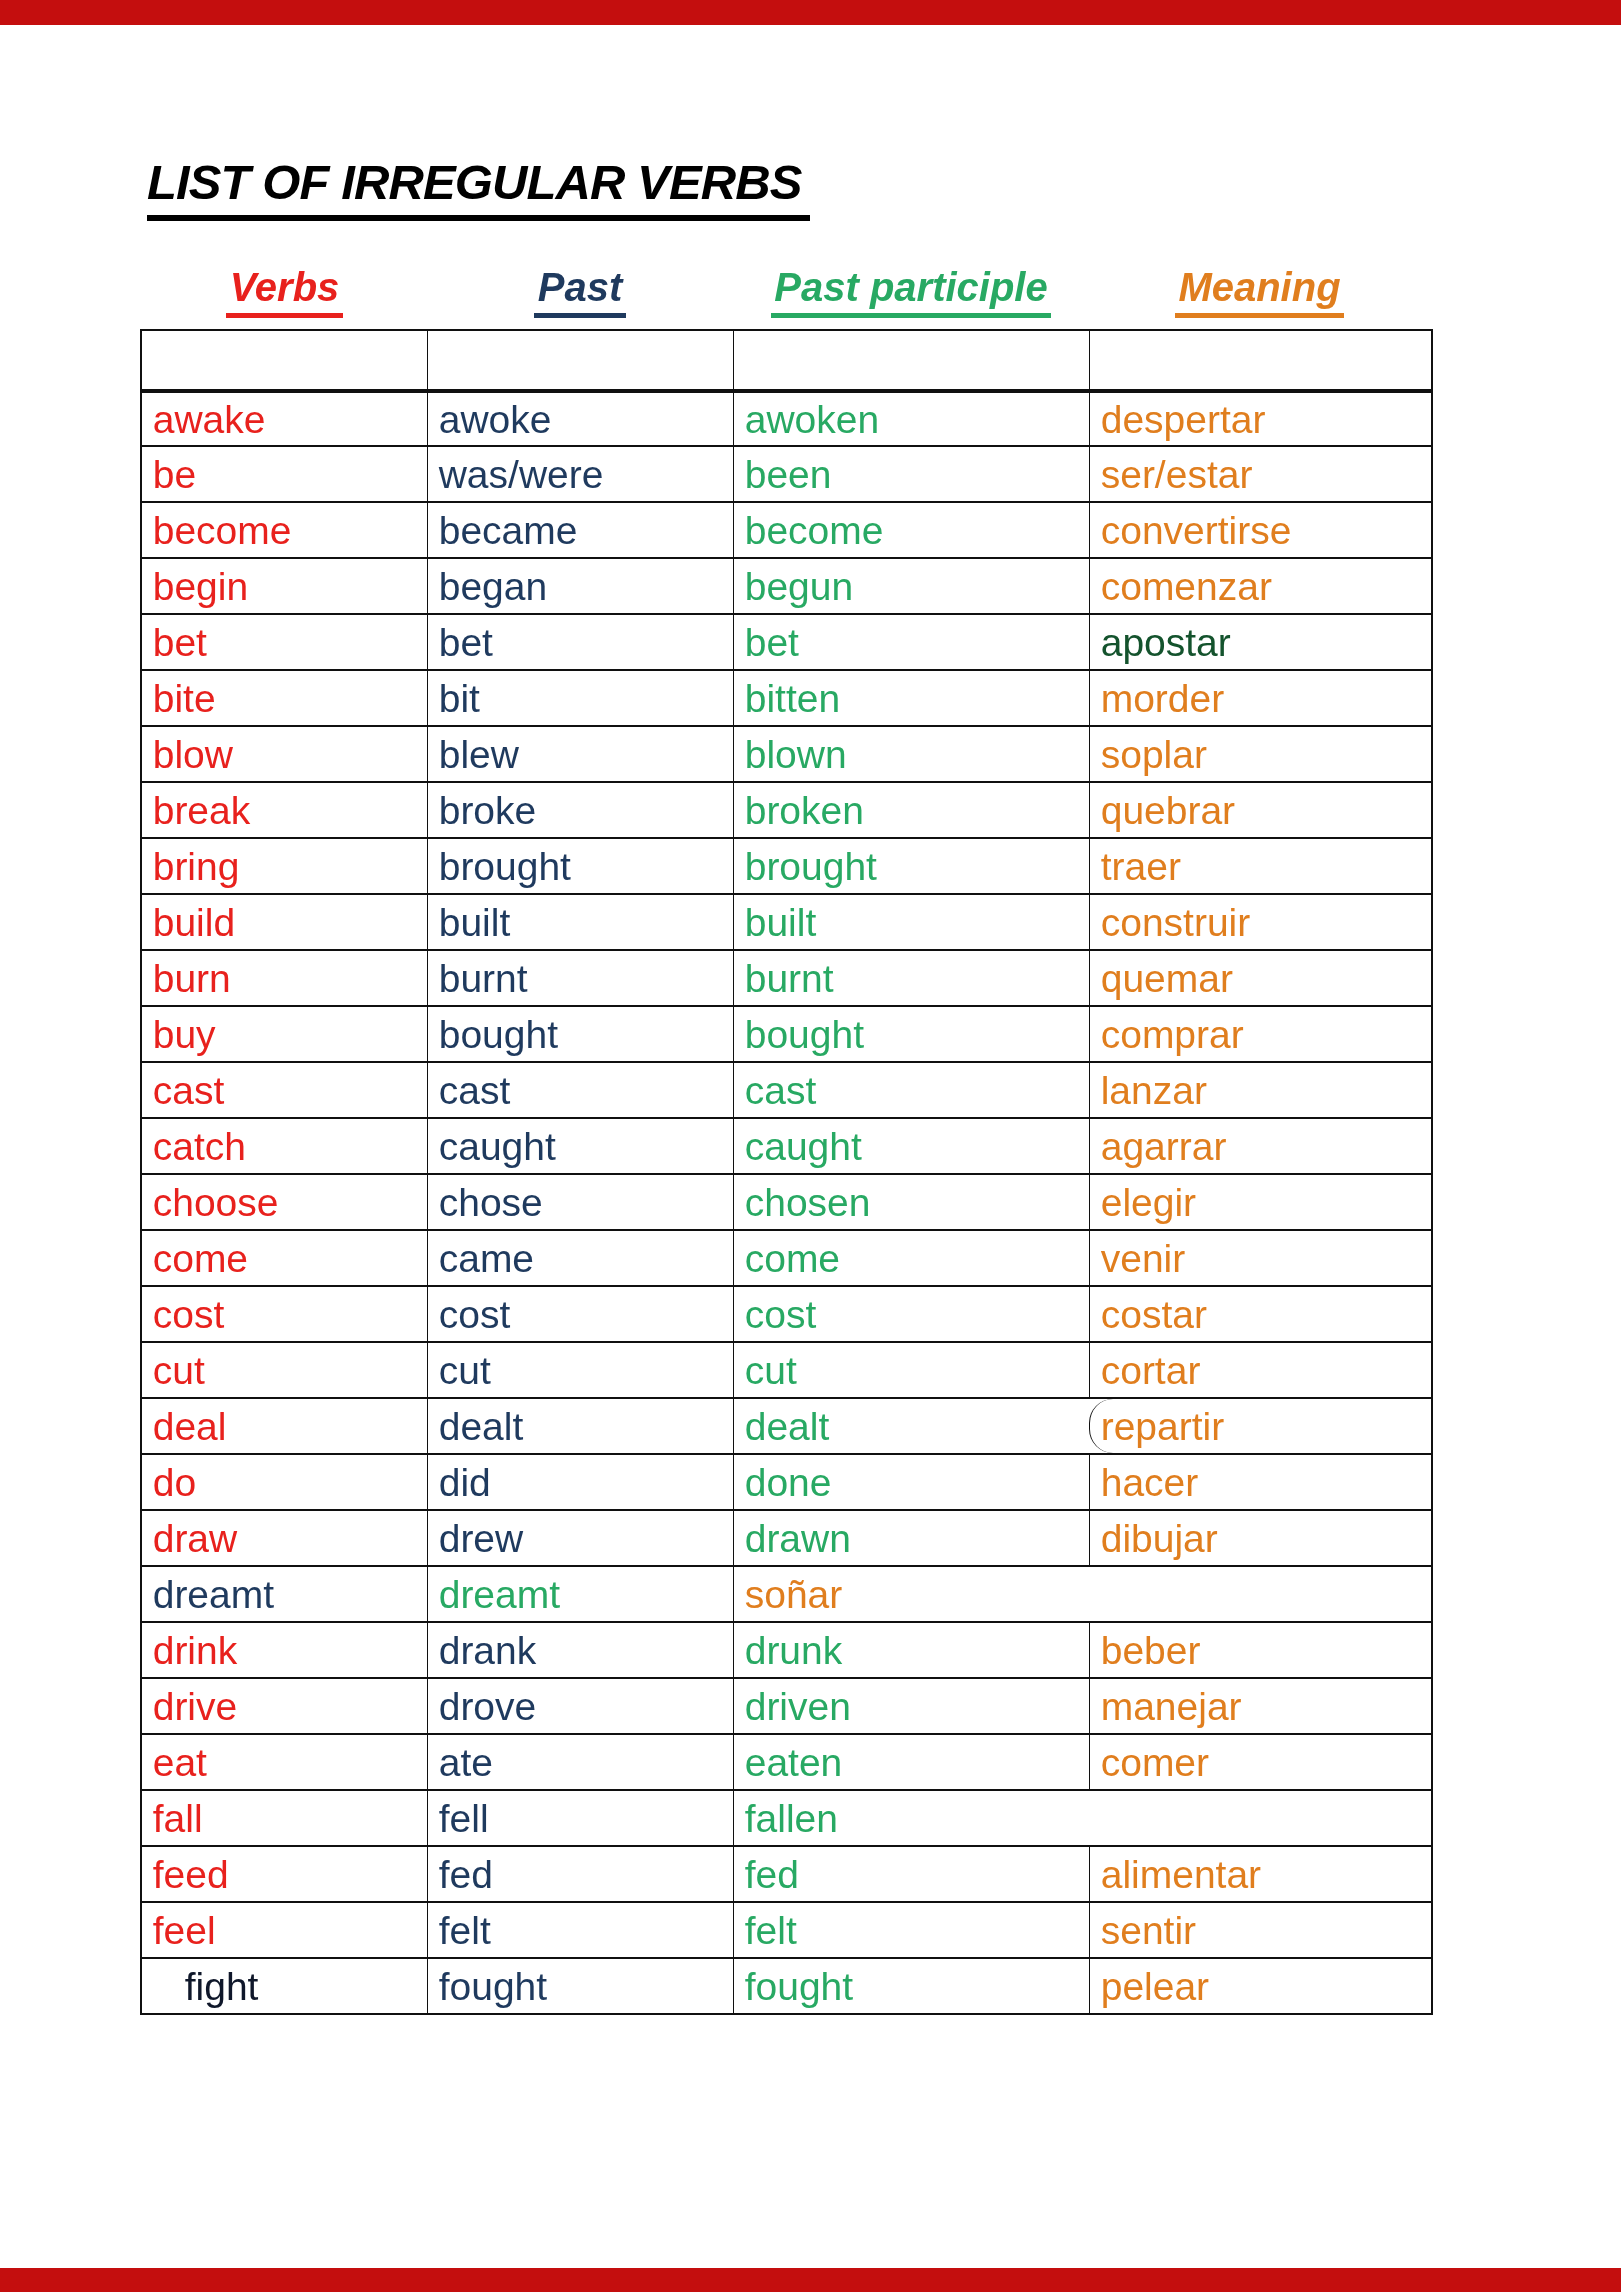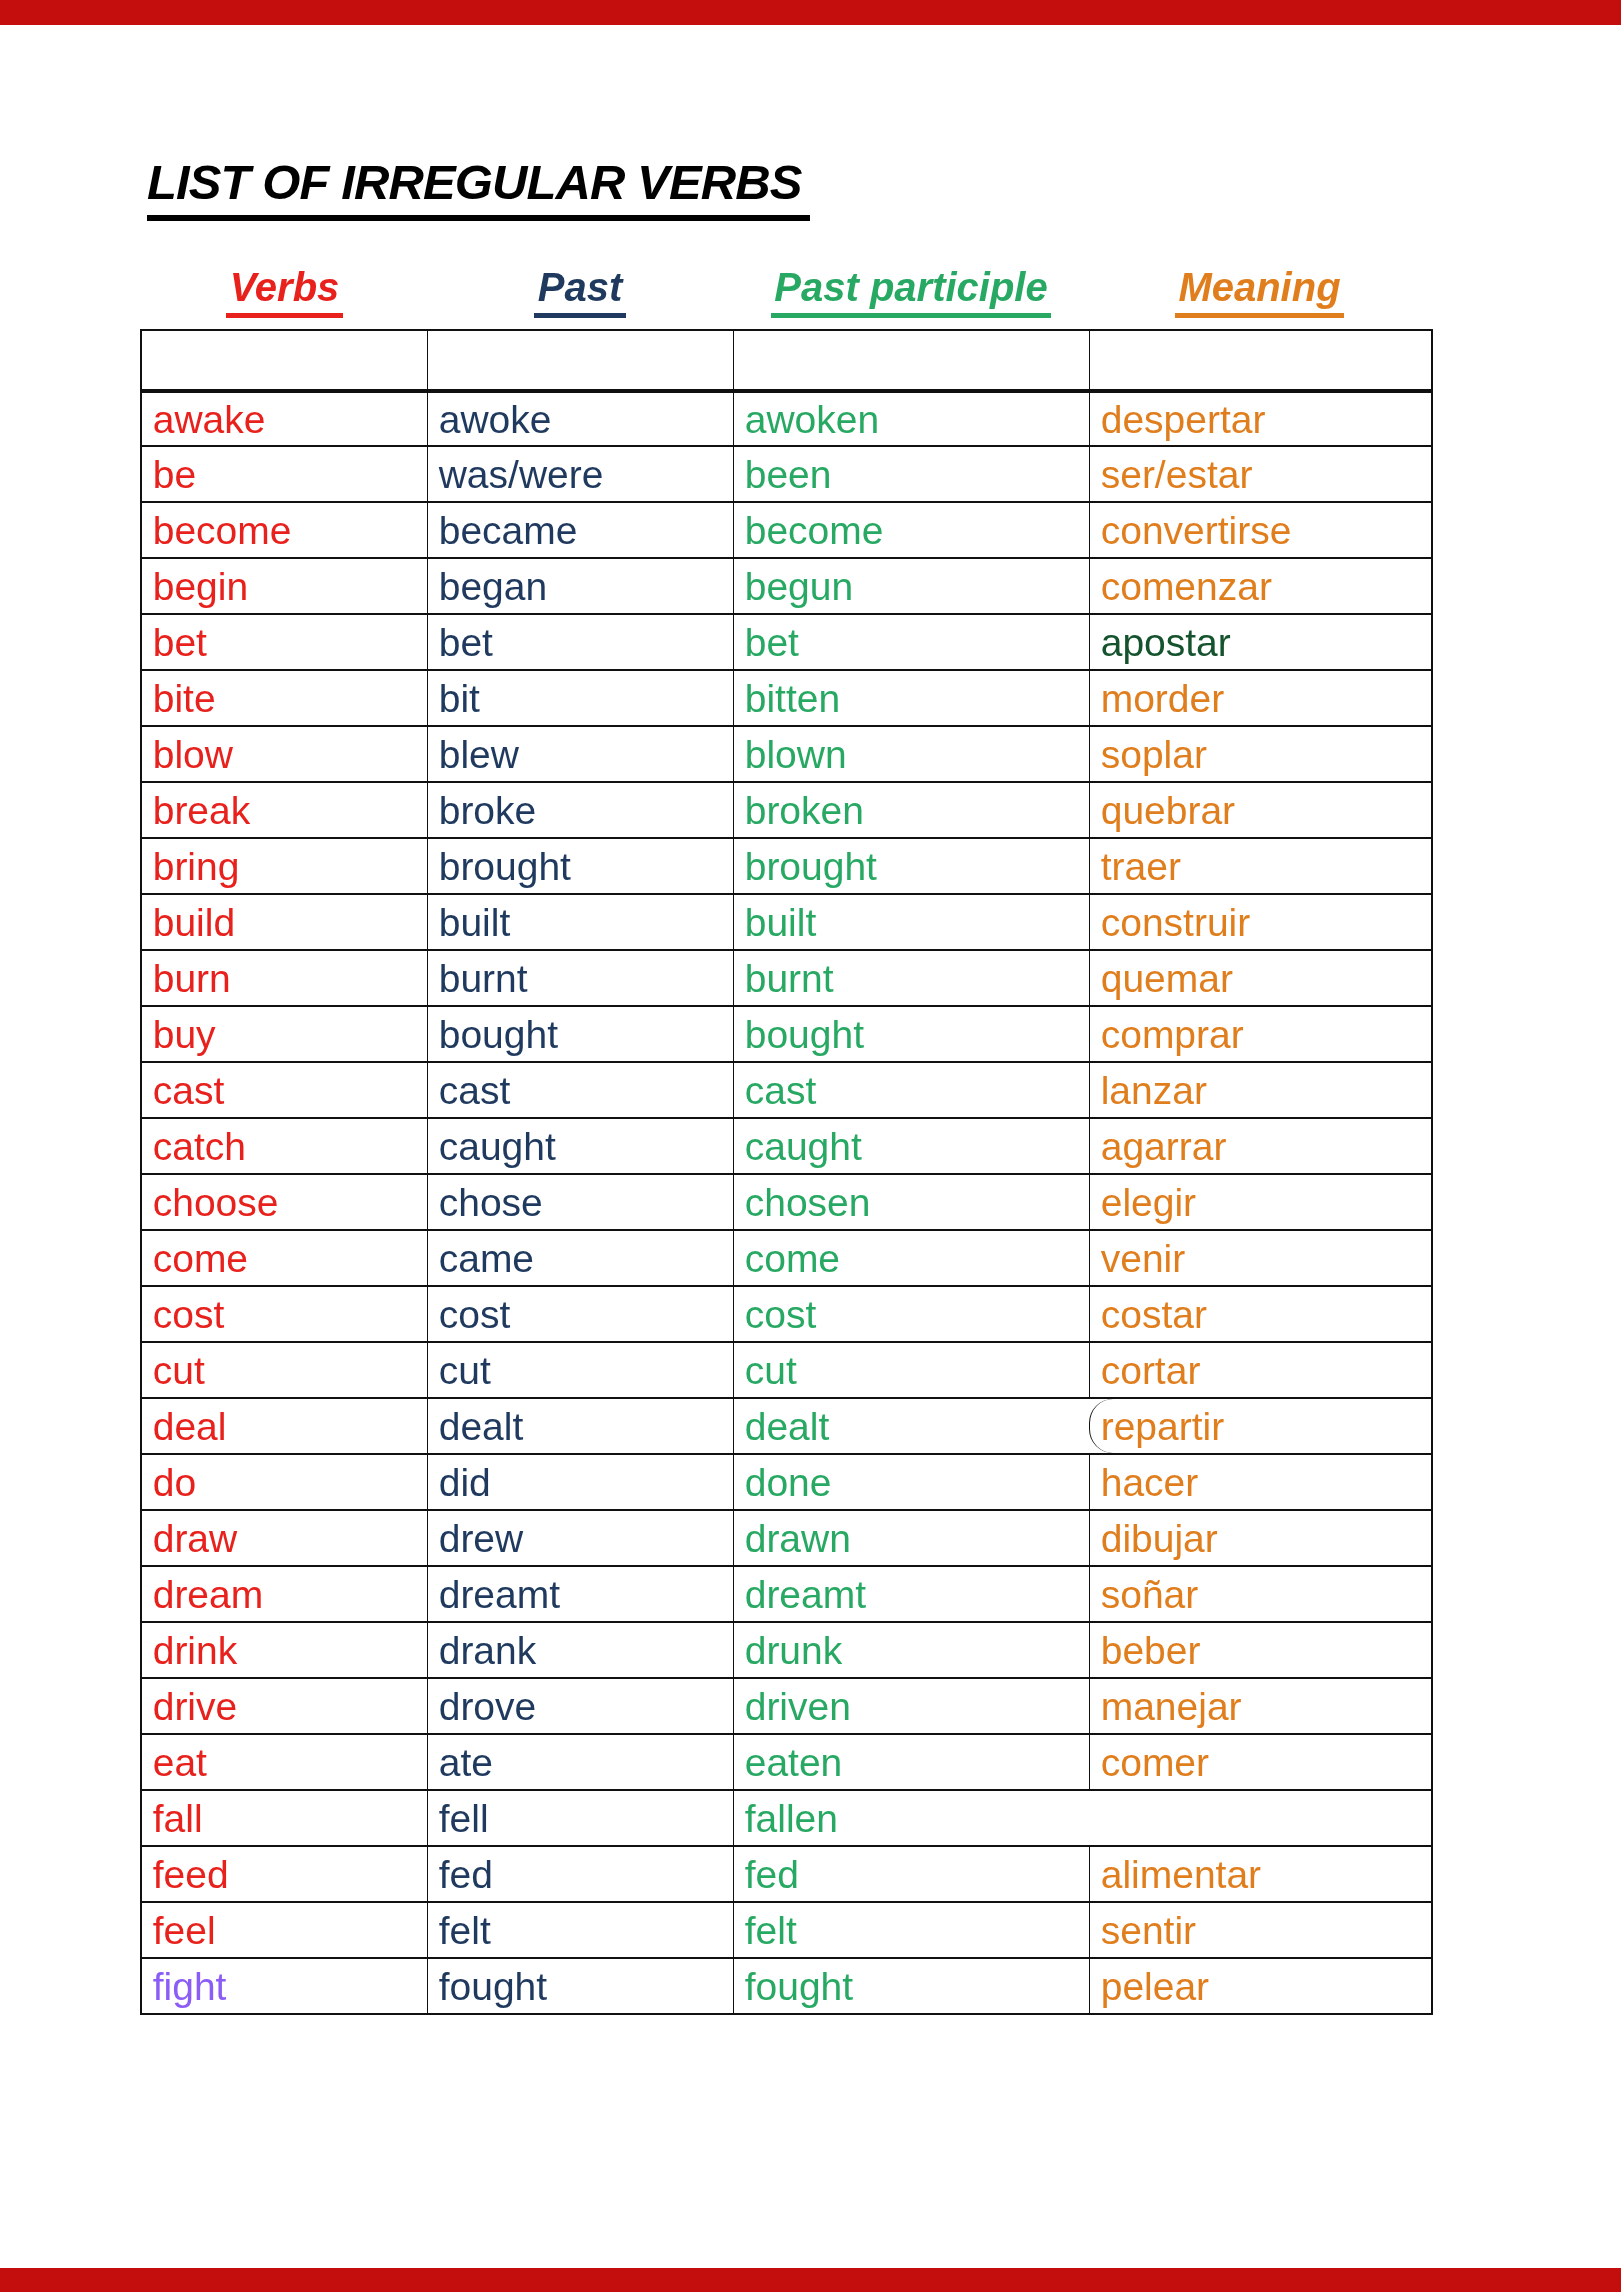--- a/index.html
+++ b/index.html
@@ -227,21 +227,20 @@
         <div class="cell" style="color: rgb(40, 169, 99);">done</div>
         <div class="cell" style="color: rgb(224, 126, 30);">hacer</div>
       </div>
       <div class="row">
         <div class="cell" style="color: rgb(232, 33, 29);">draw</div>
         <div class="cell" style="color: rgb(31, 58, 94);">drew</div>
         <div class="cell" style="color: rgb(40, 169, 99);">drawn</div>
         <div class="cell" style="color: rgb(224, 126, 30);">dibujar</div>
       </div>
       <div class="row">
-        <div class="cell" style="color: rgb(232, 33, 29);">dream</div>
         <div class="cell" style="color: rgb(31, 58, 94);">dreamt</div>
         <div class="cell" style="color: rgb(40, 169, 99);">dreamt</div>
         <div class="cell" style="color: rgb(224, 126, 30);">soñar</div>
       </div>
       <div class="row">
         <div class="cell" style="color: rgb(232, 33, 29);">drink</div>
         <div class="cell" style="color: rgb(31, 58, 94);">drank</div>
         <div class="cell" style="color: rgb(40, 169, 99);">drunk</div>
         <div class="cell" style="color: rgb(224, 126, 30);">beber</div>
       </div>
@@ -268,21 +267,21 @@
         <div class="cell" style="color: rgb(40, 169, 99);">fed</div>
         <div class="cell" style="color: rgb(224, 126, 30);">alimentar</div>
       </div>
       <div class="row">
         <div class="cell" style="color: rgb(232, 33, 29);">feel</div>
         <div class="cell" style="color: rgb(31, 58, 94);">felt</div>
         <div class="cell" style="color: rgb(40, 169, 99);">felt</div>
         <div class="cell" style="color: rgb(224, 126, 30);">sentir</div>
       </div>
       <div class="row">
-        <div class="cell" style="color: #8b5cf6;">fight</div>
+        <div class="cell" style="color: #0f172a; margin-left: 32px;">fight</div>
         <div class="cell" style="color: rgb(31, 58, 94);">fought</div>
         <div class="cell" style="color: rgb(40, 169, 99);">fought</div>
         <div class="cell" style="color: rgb(224, 126, 30);">pelear</div>
       </div>
     </div>
 
   <div class="accent-bar bottom" style="background: rgb(196, 14, 14);"></div>
 
 </div>
 

